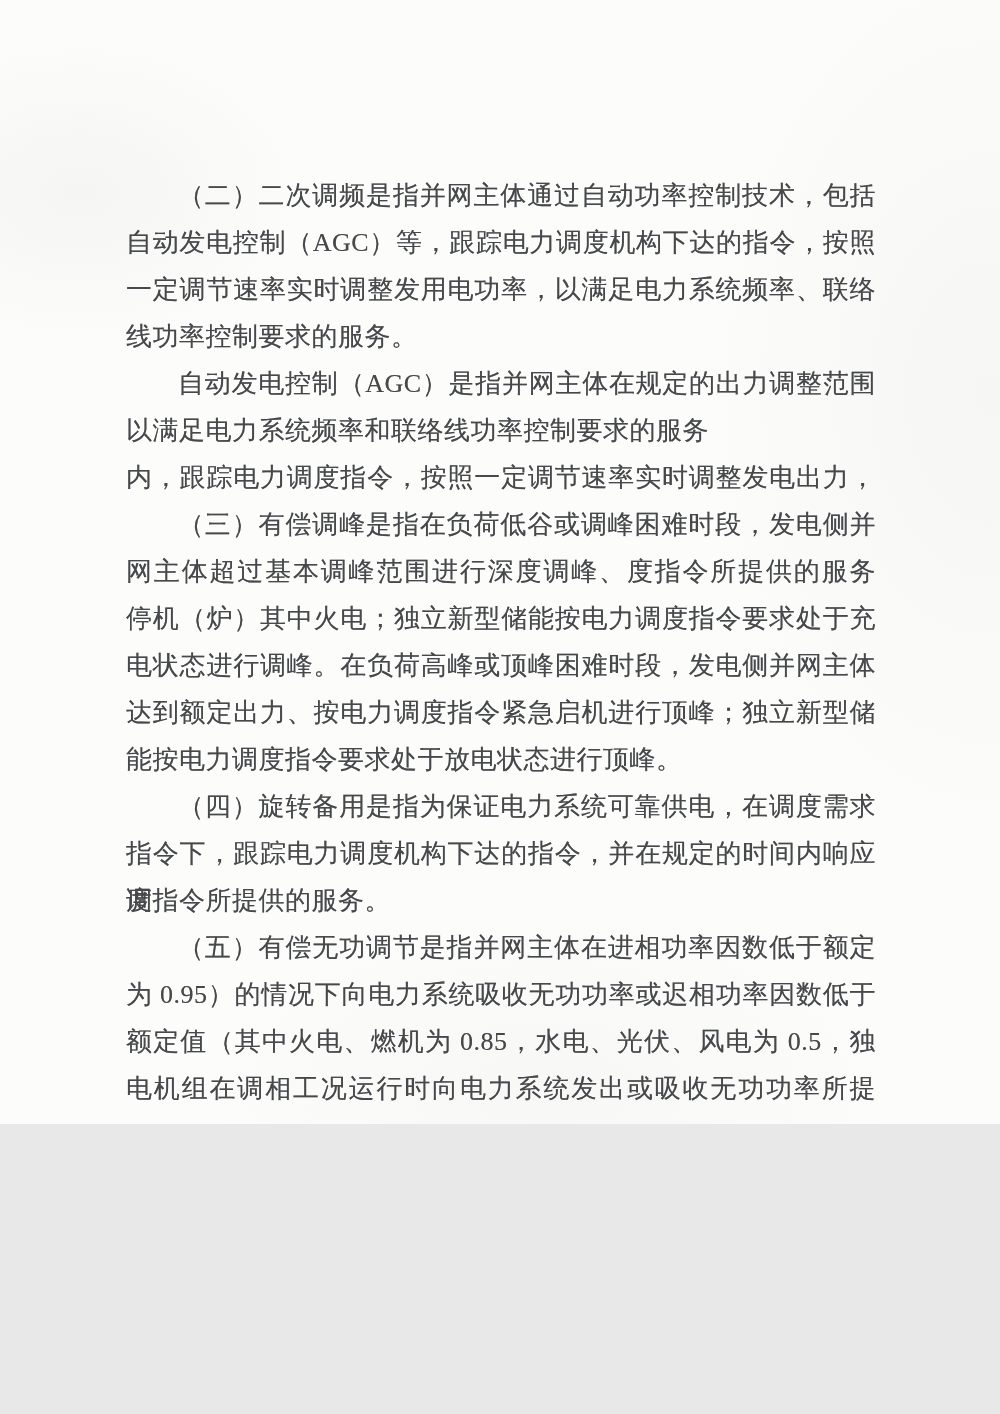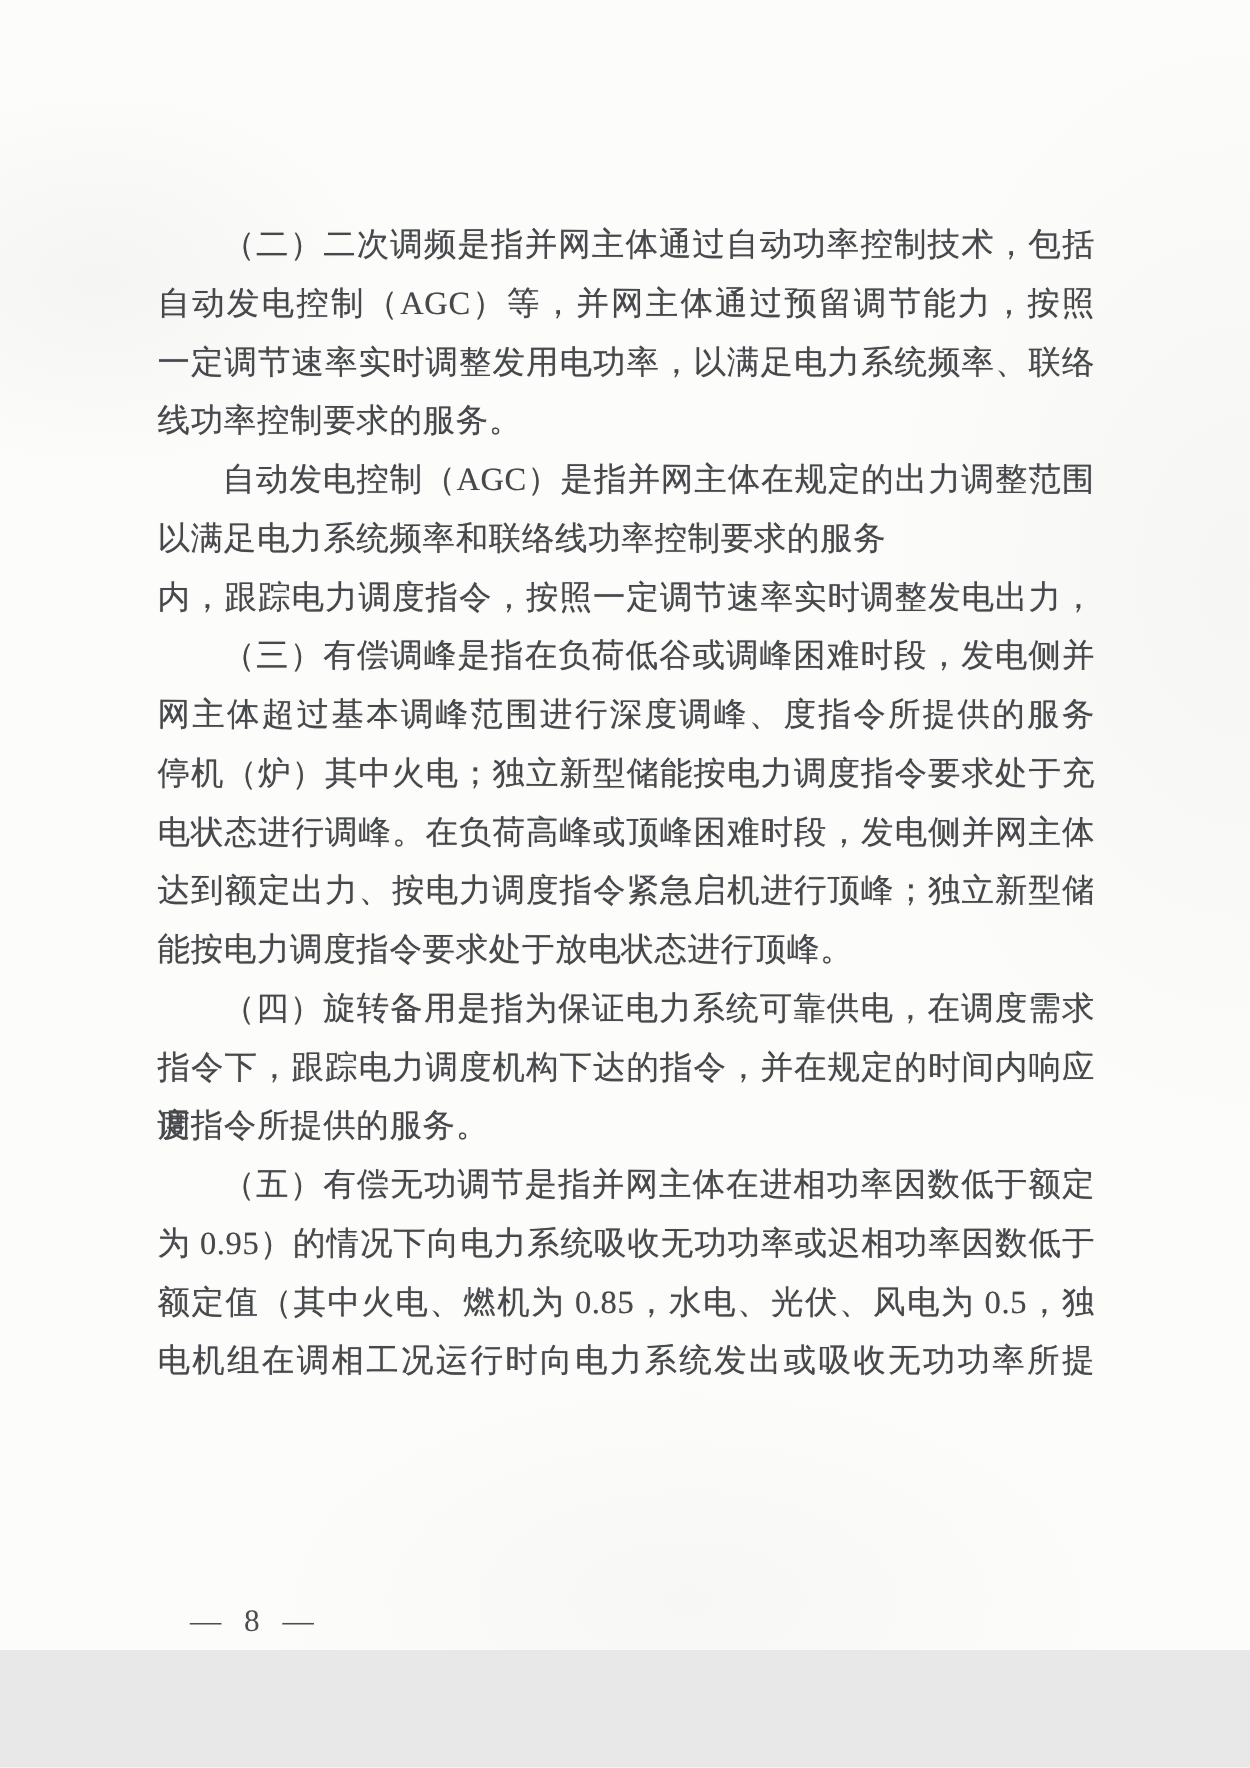--- a/index.html
+++ b/index.html
@@ -3,21 +3,21 @@
 <meta charset="utf-8">
 <style>
   html, body {
     margin: 0;
     padding: 0;
     background: #e8e8e8;
   }
   .page {
     position: relative;
     width: 1000px;
-    height: 1320px;
+    height: 1124px;
     margin: 0 auto;
     background:
       radial-gradient(ellipse 320px 220px at 8% 17%, rgba(130,130,130,0.06), transparent 70%),
       radial-gradient(ellipse 420px 650px at 99% 35%, rgba(130,130,130,0.05), transparent 70%),
       radial-gradient(ellipse 500px 260px at 55% 97%, rgba(130,130,130,0.04), transparent 70%),
       #fcfcfb;
     font-family: "Liberation Serif", "DejaVu Serif", serif;
     color: #47484b;
     overflow: hidden;
   }
@@ -50,21 +50,21 @@
     letter-spacing: 6px;
     color: #4c4d50;
   }
 </style>
 </head>
 <body>
 
 <div class="page">
   <div class="text-block">
       <div class="line indent justify">（二）二次调频是指并网主体通过自动功率控制技术，包括</div>
-      <div class="line justify">自动发电控制（AGC）等，并网主体通过预留调节能力，按照</div>
+      <div class="line justify">自动发电控制（AGC）等，跟踪电力调度机构下达的指令，按照</div>
       <div class="line justify">一定调节速率实时调整发用电功率，以满足电力系统频率、联络</div>
       <div class="line">线功率控制要求的服务。</div>
       <div class="line indent justify">自动发电控制（AGC）是指并网主体在规定的出力调整范围</div>
       <div class="line">以满足电力系统频率和联络线功率控制要求的服务</div>
       <div class="line justify">内，跟踪电力调度指令，按照一定调节速率实时调整发电出力，</div>
       <div class="line indent justify">（三）有偿调峰是指在负荷低谷或调峰困难时段，发电侧并</div>
       <div class="line justify">网主体超过基本调峰范围进行深度调峰、度指令所提供的服务</div>
       <div class="line justify">停机（炉）其中火电；独立新型储能按电力调度指令要求处于充</div>
       <div class="line justify">电状态进行调峰。在负荷高峰或顶峰困难时段，发电侧并网主体</div>
       <div class="line justify">达到额定出力、按电力调度指令紧急启机进行顶峰；独立新型储</div>

